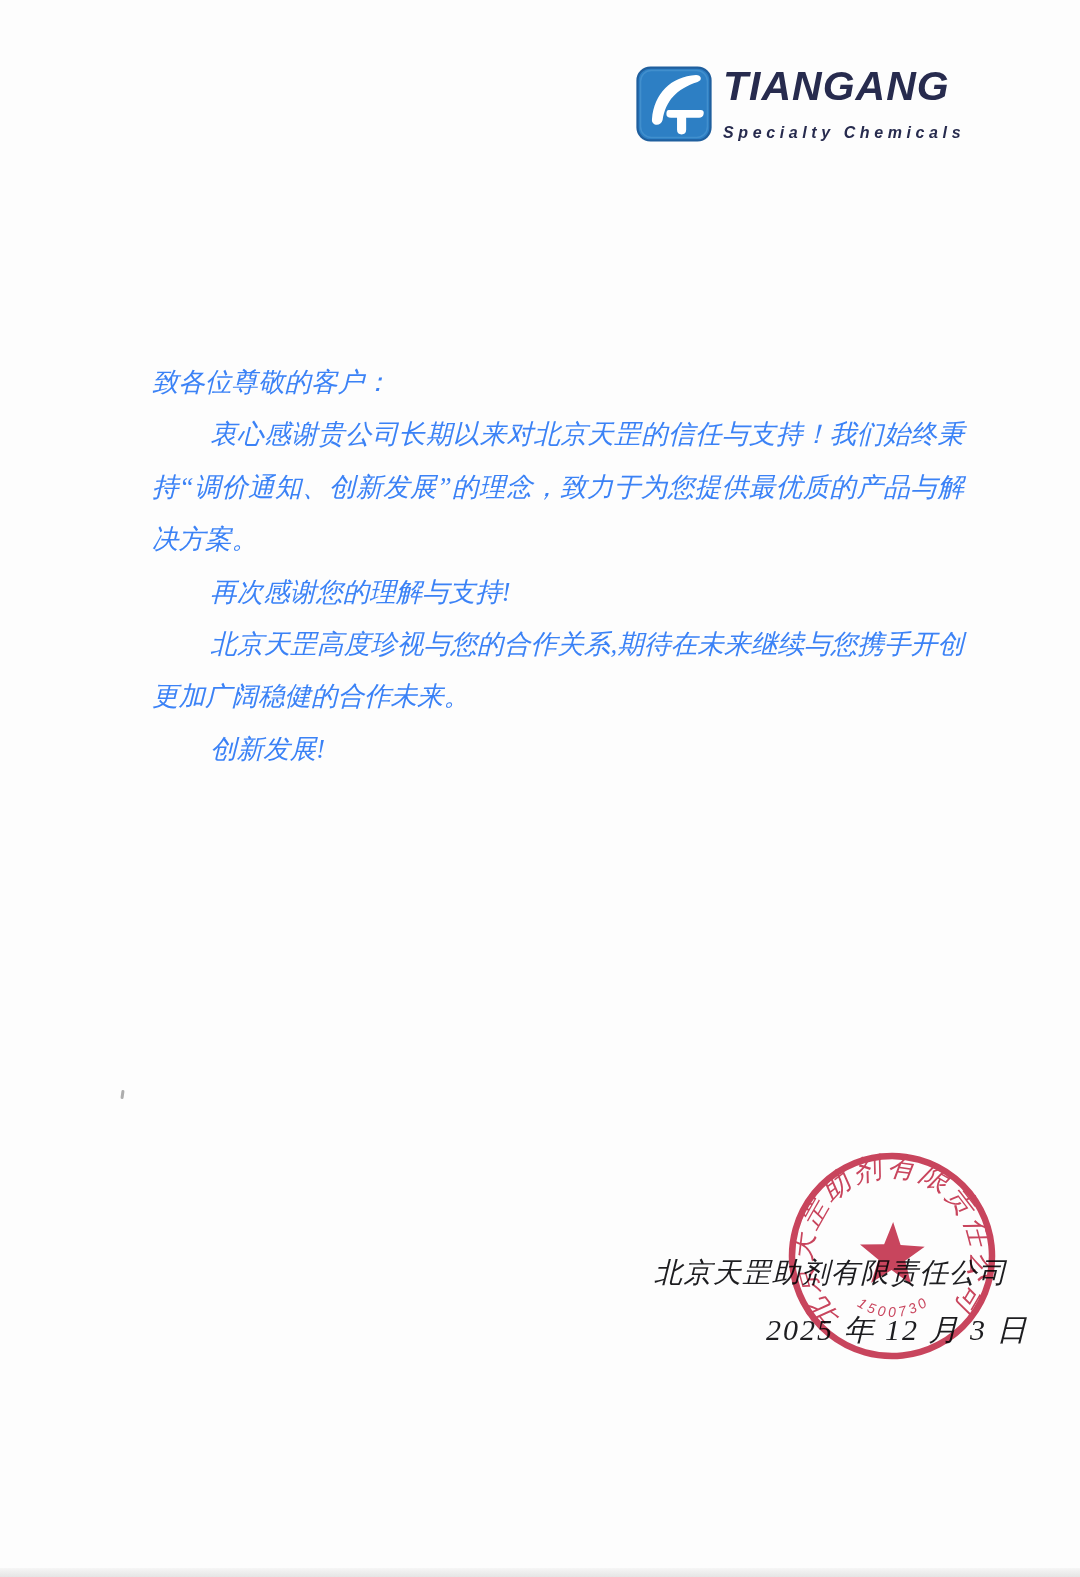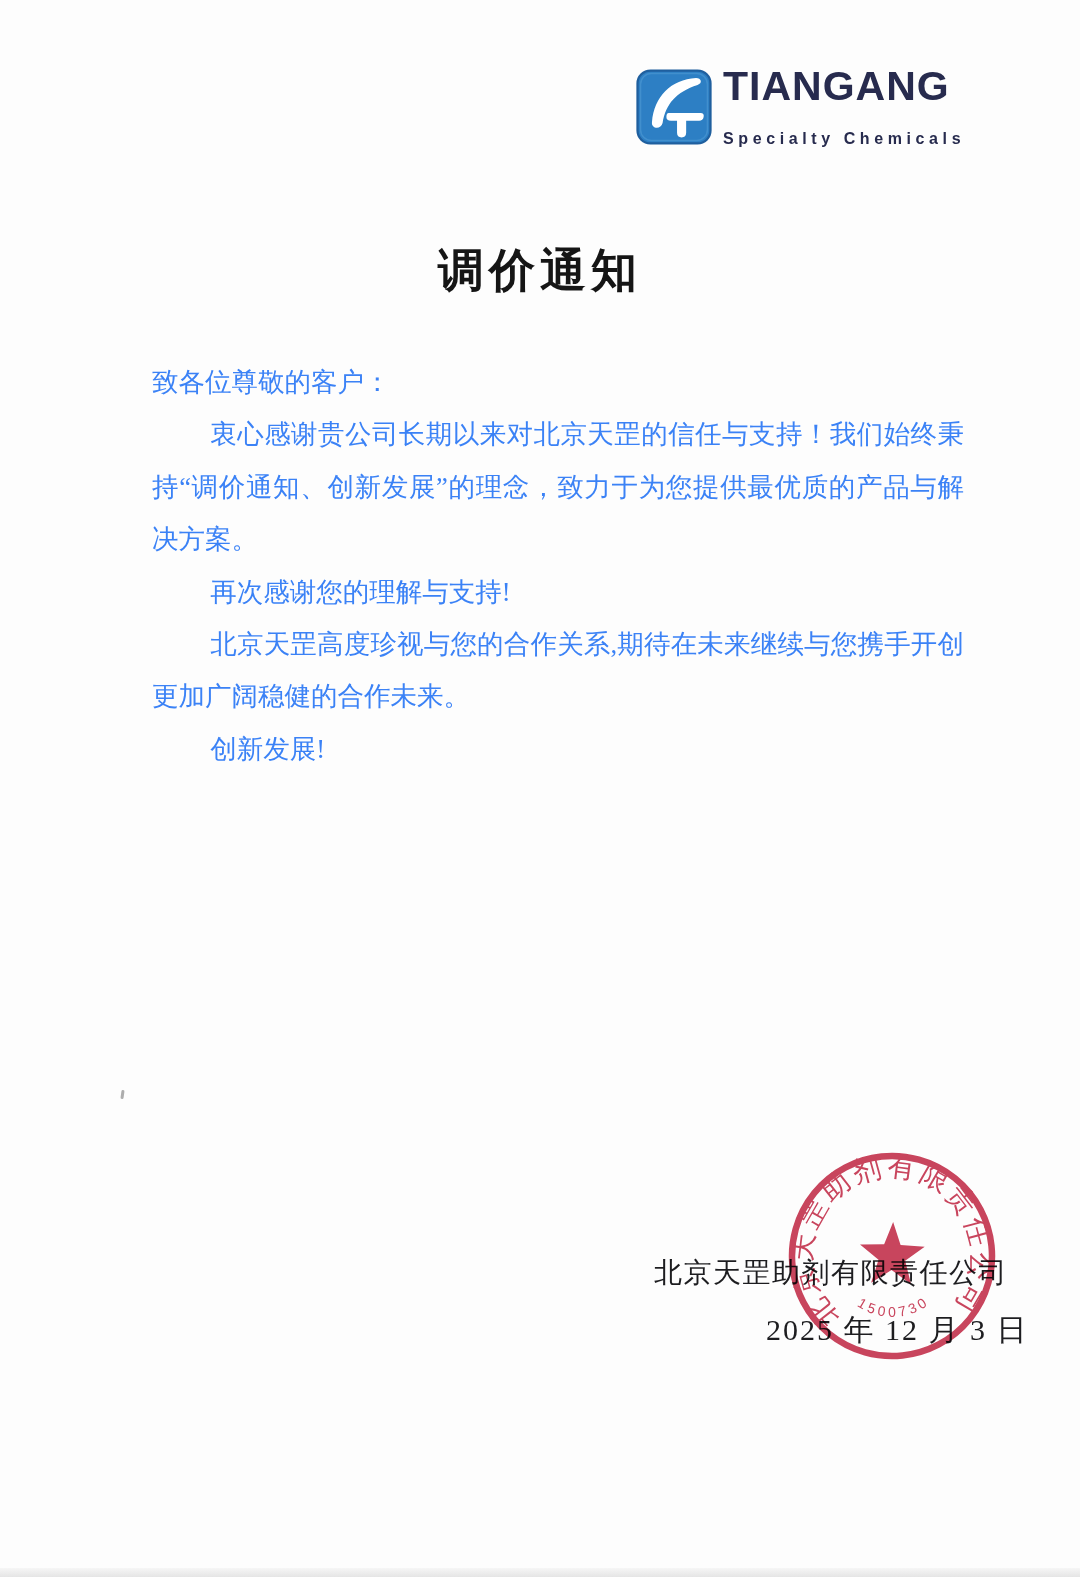--- a/index.html
+++ b/index.html
@@ -5,20 +5,21 @@
   * { margin: 0; padding: 0; box-sizing: border-box; }
   html, body { background: #e9e9e9; }
   .page {
     position: relative;
     width: 1080px;
     height: 1577px;
     margin: 0 auto;
     background: #fdfdfd;
     overflow: hidden;
     font-family: "Liberation Serif", serif;
+    font-style: italic;
   }
   .page::after {
     content: "";
     position: absolute;
     left: 0; right: 0; bottom: 0;
     height: 9px;
     background: linear-gradient(#f6f6f6, #e5e5e5);
   }
 
   
@@ -38,21 +39,21 @@
     line-height: 1.0;
     letter-spacing: 1px;
     color: #272b4e;
   }
   .logo-sub {
     font-family: "Liberation Sans", sans-serif;
     font-weight: bold;
     font-size: 16px;
     letter-spacing: 4.6px;
     color: #272b4e;
-    margin-top: 23px;
+    margin-top: 17px;
   }
 
   
   .title {
     position: absolute;
     top: 240px;
     left: 0;
     width: 100%;
     text-align: center;
     font-size: 46px;
@@ -139,21 +140,20 @@
       <rect x="6" y="6" width="88" height="88" rx="14" fill="none" stroke="#4f9ad4" stroke-width="2" opacity="0.6"></rect>
       <path d="M 79 12 C 46 14 24 36 21 70 C 20 79 33 80 35 71 C 39 46 53 30 81 21 C 88 19 86 12 79 12 Z" fill="#ffffff"></path>
       <path d="M 43 58 L 85 58 Q 90 58 89 63 Q 88 68 83 68 L 66 68 L 66 84 Q 66 90 60 90 Q 54 90 54 84 L 54 68 L 46 68 Q 40 68 40 63 Q 40 58 43 58 Z" fill="#ffffff"></path>
     </svg>
     <div class="logo-text">
       <div class="logo-name">TIANGANG</div>
       <div class="logo-sub">Specialty Chemicals</div>
     </div>
   </header>
 
-  <h1 class="title">调价通知</h1>
 
   <main class="body">
     <p class="salutation">致各位尊敬的客户：</p>
     <p class="para">衷心感谢贵公司长期以来对北京天罡的信任与支持！我们始终秉持“调价通知、创新发展”的理念，致力于为您提供最优质的产品与解决方案。</p>
     <p class="para">再次感谢您的理解与支持!</p>
     <p class="para">北京天罡高度珍视与您的合作关系,期待在未来继续与您携手开创更加广阔稳健的合作未来。</p>
     <p class="para">创新发展!</p>
   </main>
 
   <div class="speck"></div>

